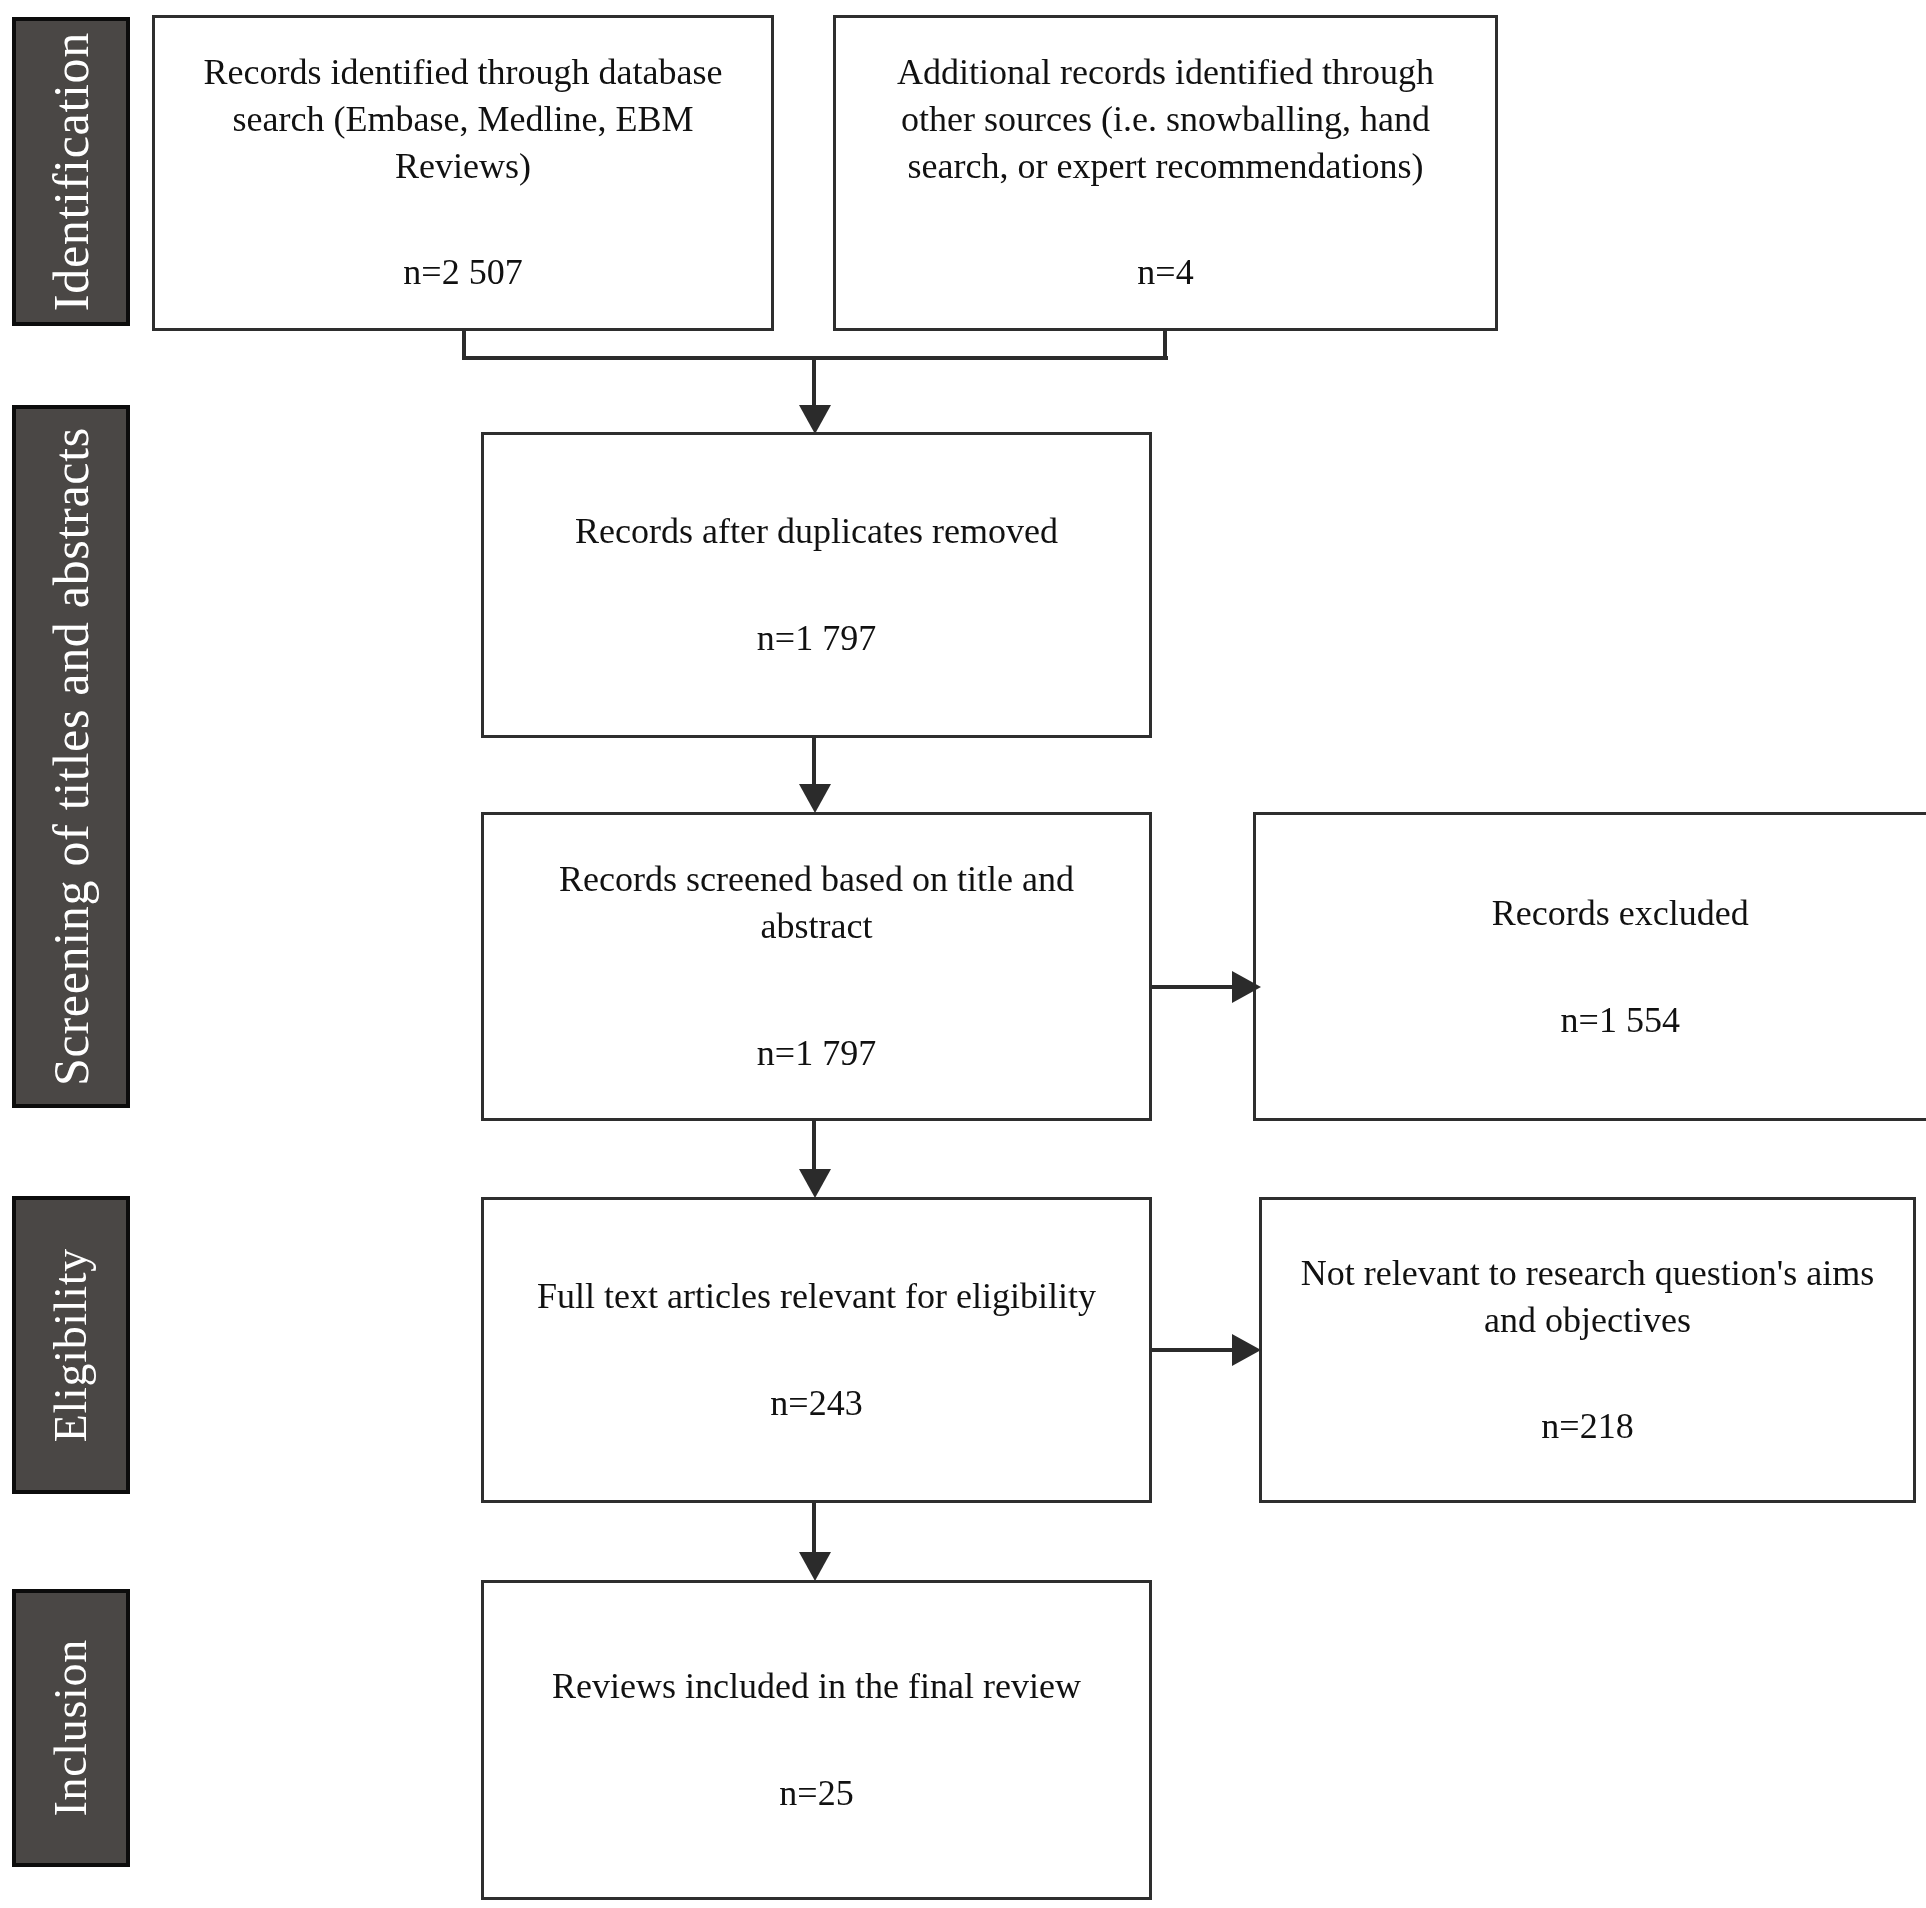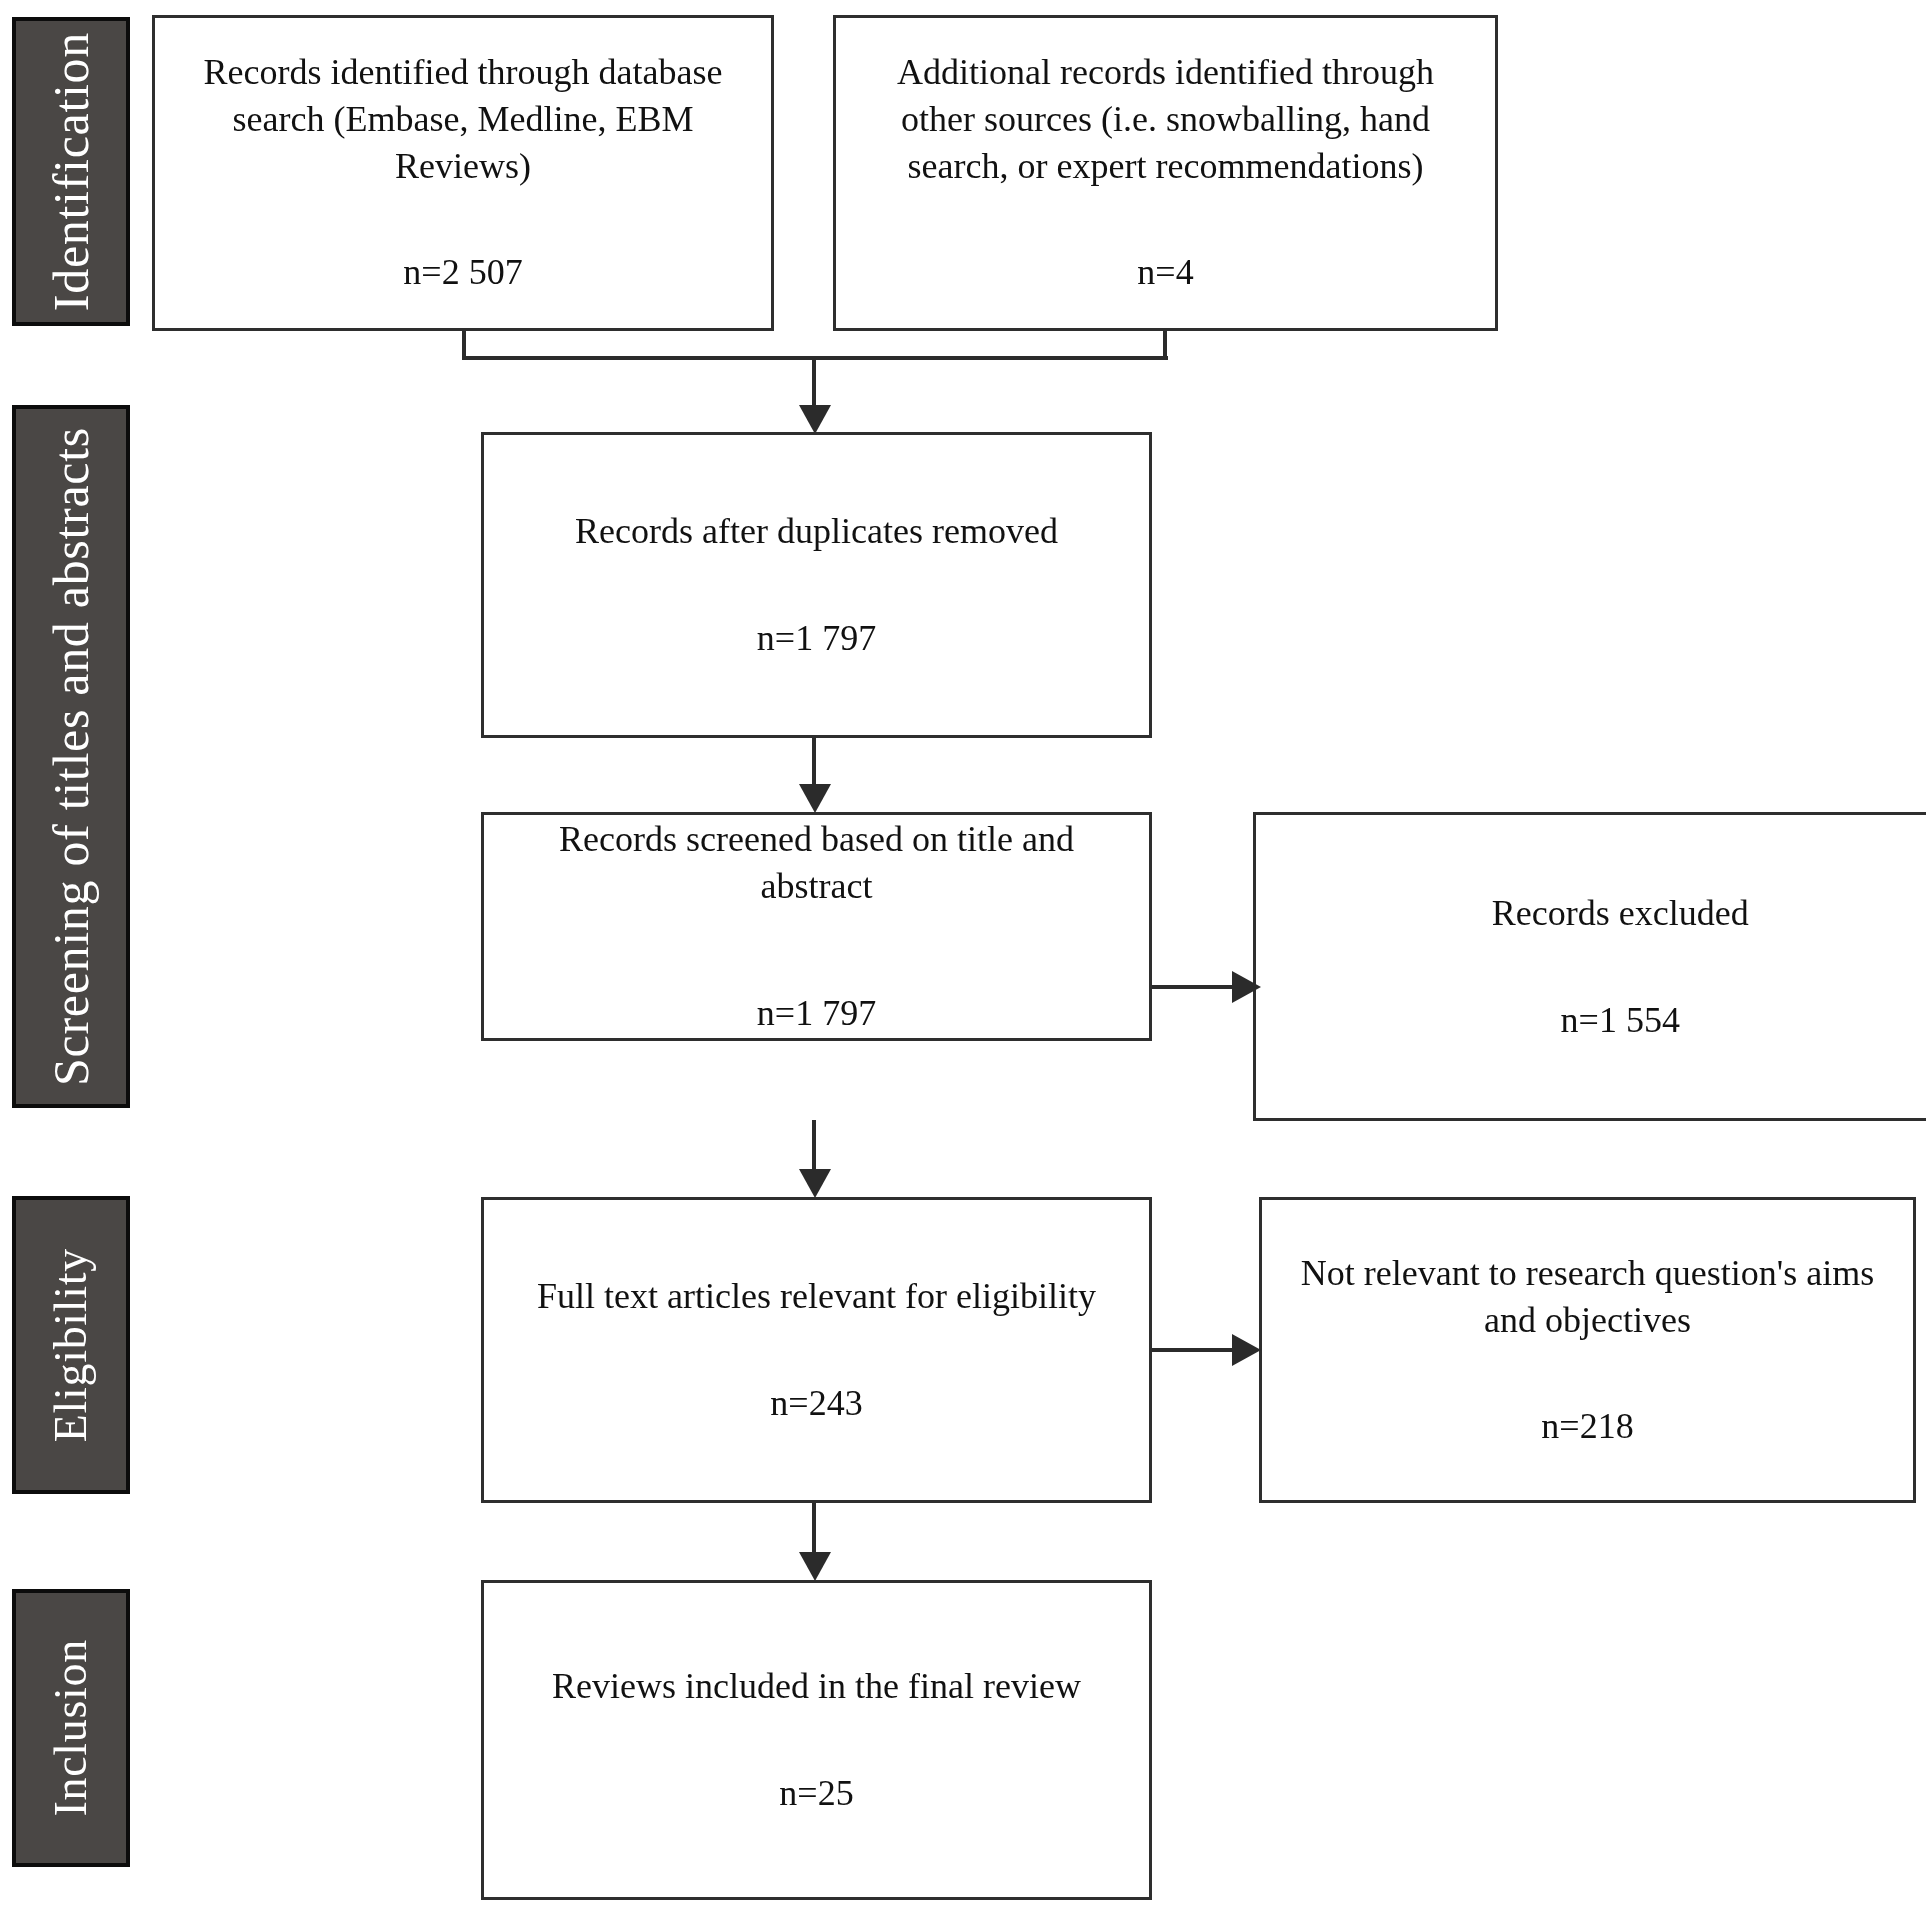--- a/index.html
+++ b/index.html
@@ -131,21 +131,21 @@
   <div class="arrow-down" style="left:799px; top:405px;"></div>
 
   <div class="flow-box" style="left:481px; top:432px; width:671px; height:306px;">
     <div class="btitle">Records after duplicates removed</div>
     <div class="bcount">n=1 797</div>
   </div>
 
   <div class="vline" style="left:812px; top:738px; height:49px;"></div>
   <div class="arrow-down" style="left:799px; top:784px;"></div>
 
-  <div class="flow-box" style="left:481px; top:812px; width:671px; height:229px;gap:20px;">
+  <div class="flow-box" style="left:481px; top:812px; width:671px; height:309px;gap:20px;">
     <div class="btitle">Records screened based on title and abstract</div>
     <div class="bcount">n=1 797</div>
   </div>
 
   <div class="flow-box" style="left:1253px; top:812px; width:741px; height:309px;padding-left:16px;">
     <div class="btitle">Records excluded</div>
     <div class="bcount">n=1 554</div>
   </div>
 
   <div class="hline" style="left:1152px; top:985px; width:82px;"></div>

